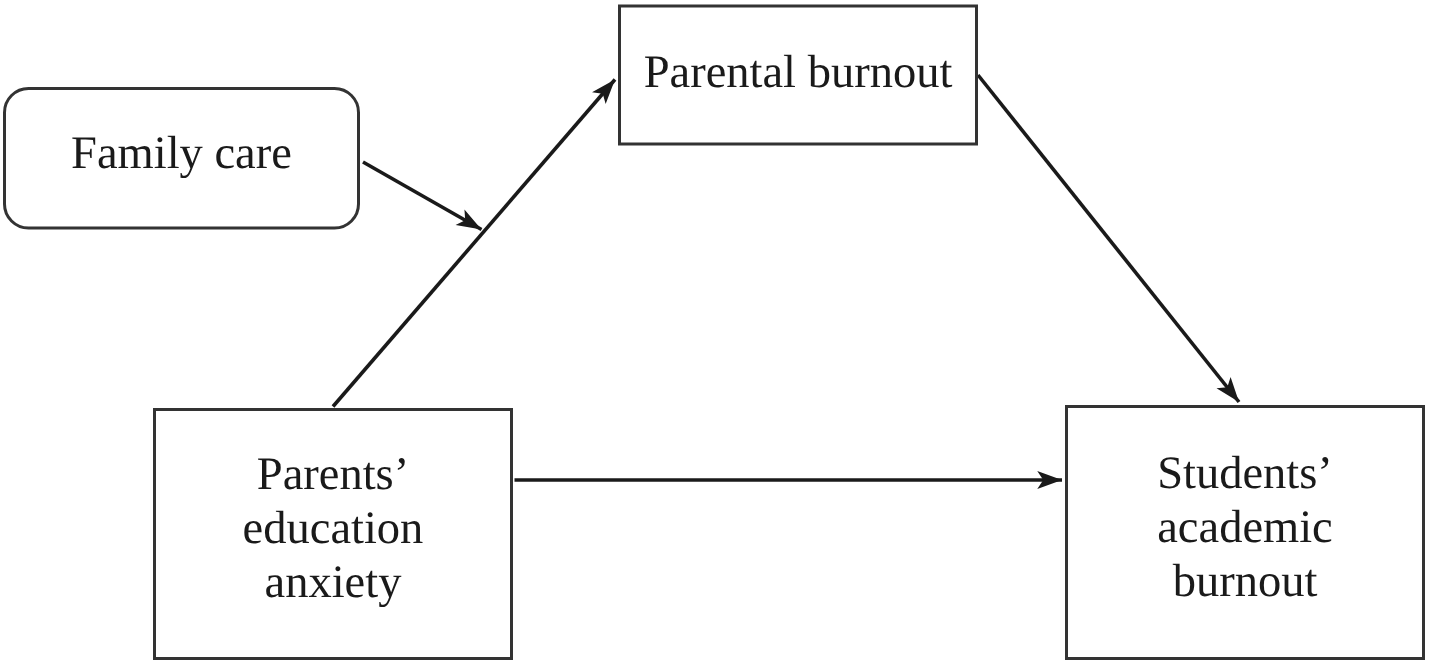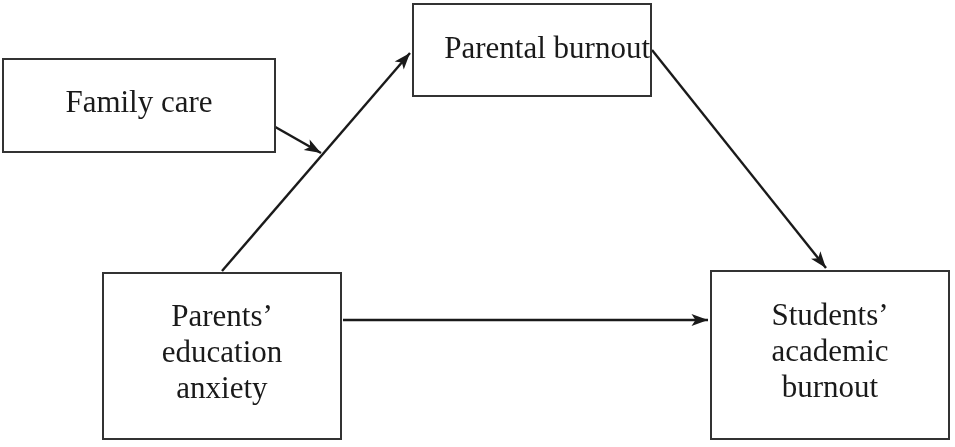--- a/index.html
+++ b/index.html
@@ -38,22 +38,22 @@
     display: flex;
     align-items: center;
     justify-content: center;
     text-align: center;
   }
   .node-label {
     font-size: 31px;
     line-height: 36px;
     white-space: pre-line;
   }
-  .node-family-care { left: 2px; top: 58px; width: 274px; height: 95px; padding-bottom: 8px; }
-  .node-parental-burnout { left: 412px; top: 3px; width: 240px; height: 94px; padding-bottom: 4px; justify-content: flex-end; }
+  .node-family-care { left: 2px; top: 58px; width: 238px; height: 95px; padding-bottom: 8px; border-radius: 17px; }
+  .node-parental-burnout { left: 412px; top: 3px; width: 240px; height: 94px; padding-bottom: 4px; }
   .node-parents-education-anxiety { left: 102px; top: 272px; width: 240px; height: 168px; padding-bottom: 8px; }
   .node-students-academic-burnout { left: 710px; top: 270px; width: 240px; height: 170px; padding-bottom: 8px; }
 </style>
 </head>
 <body>
 
 <div class="canvas">
 
   <svg class="edges" viewBox="0 0 955 447" xmlns="http://www.w3.org/2000/svg">
     <defs>

